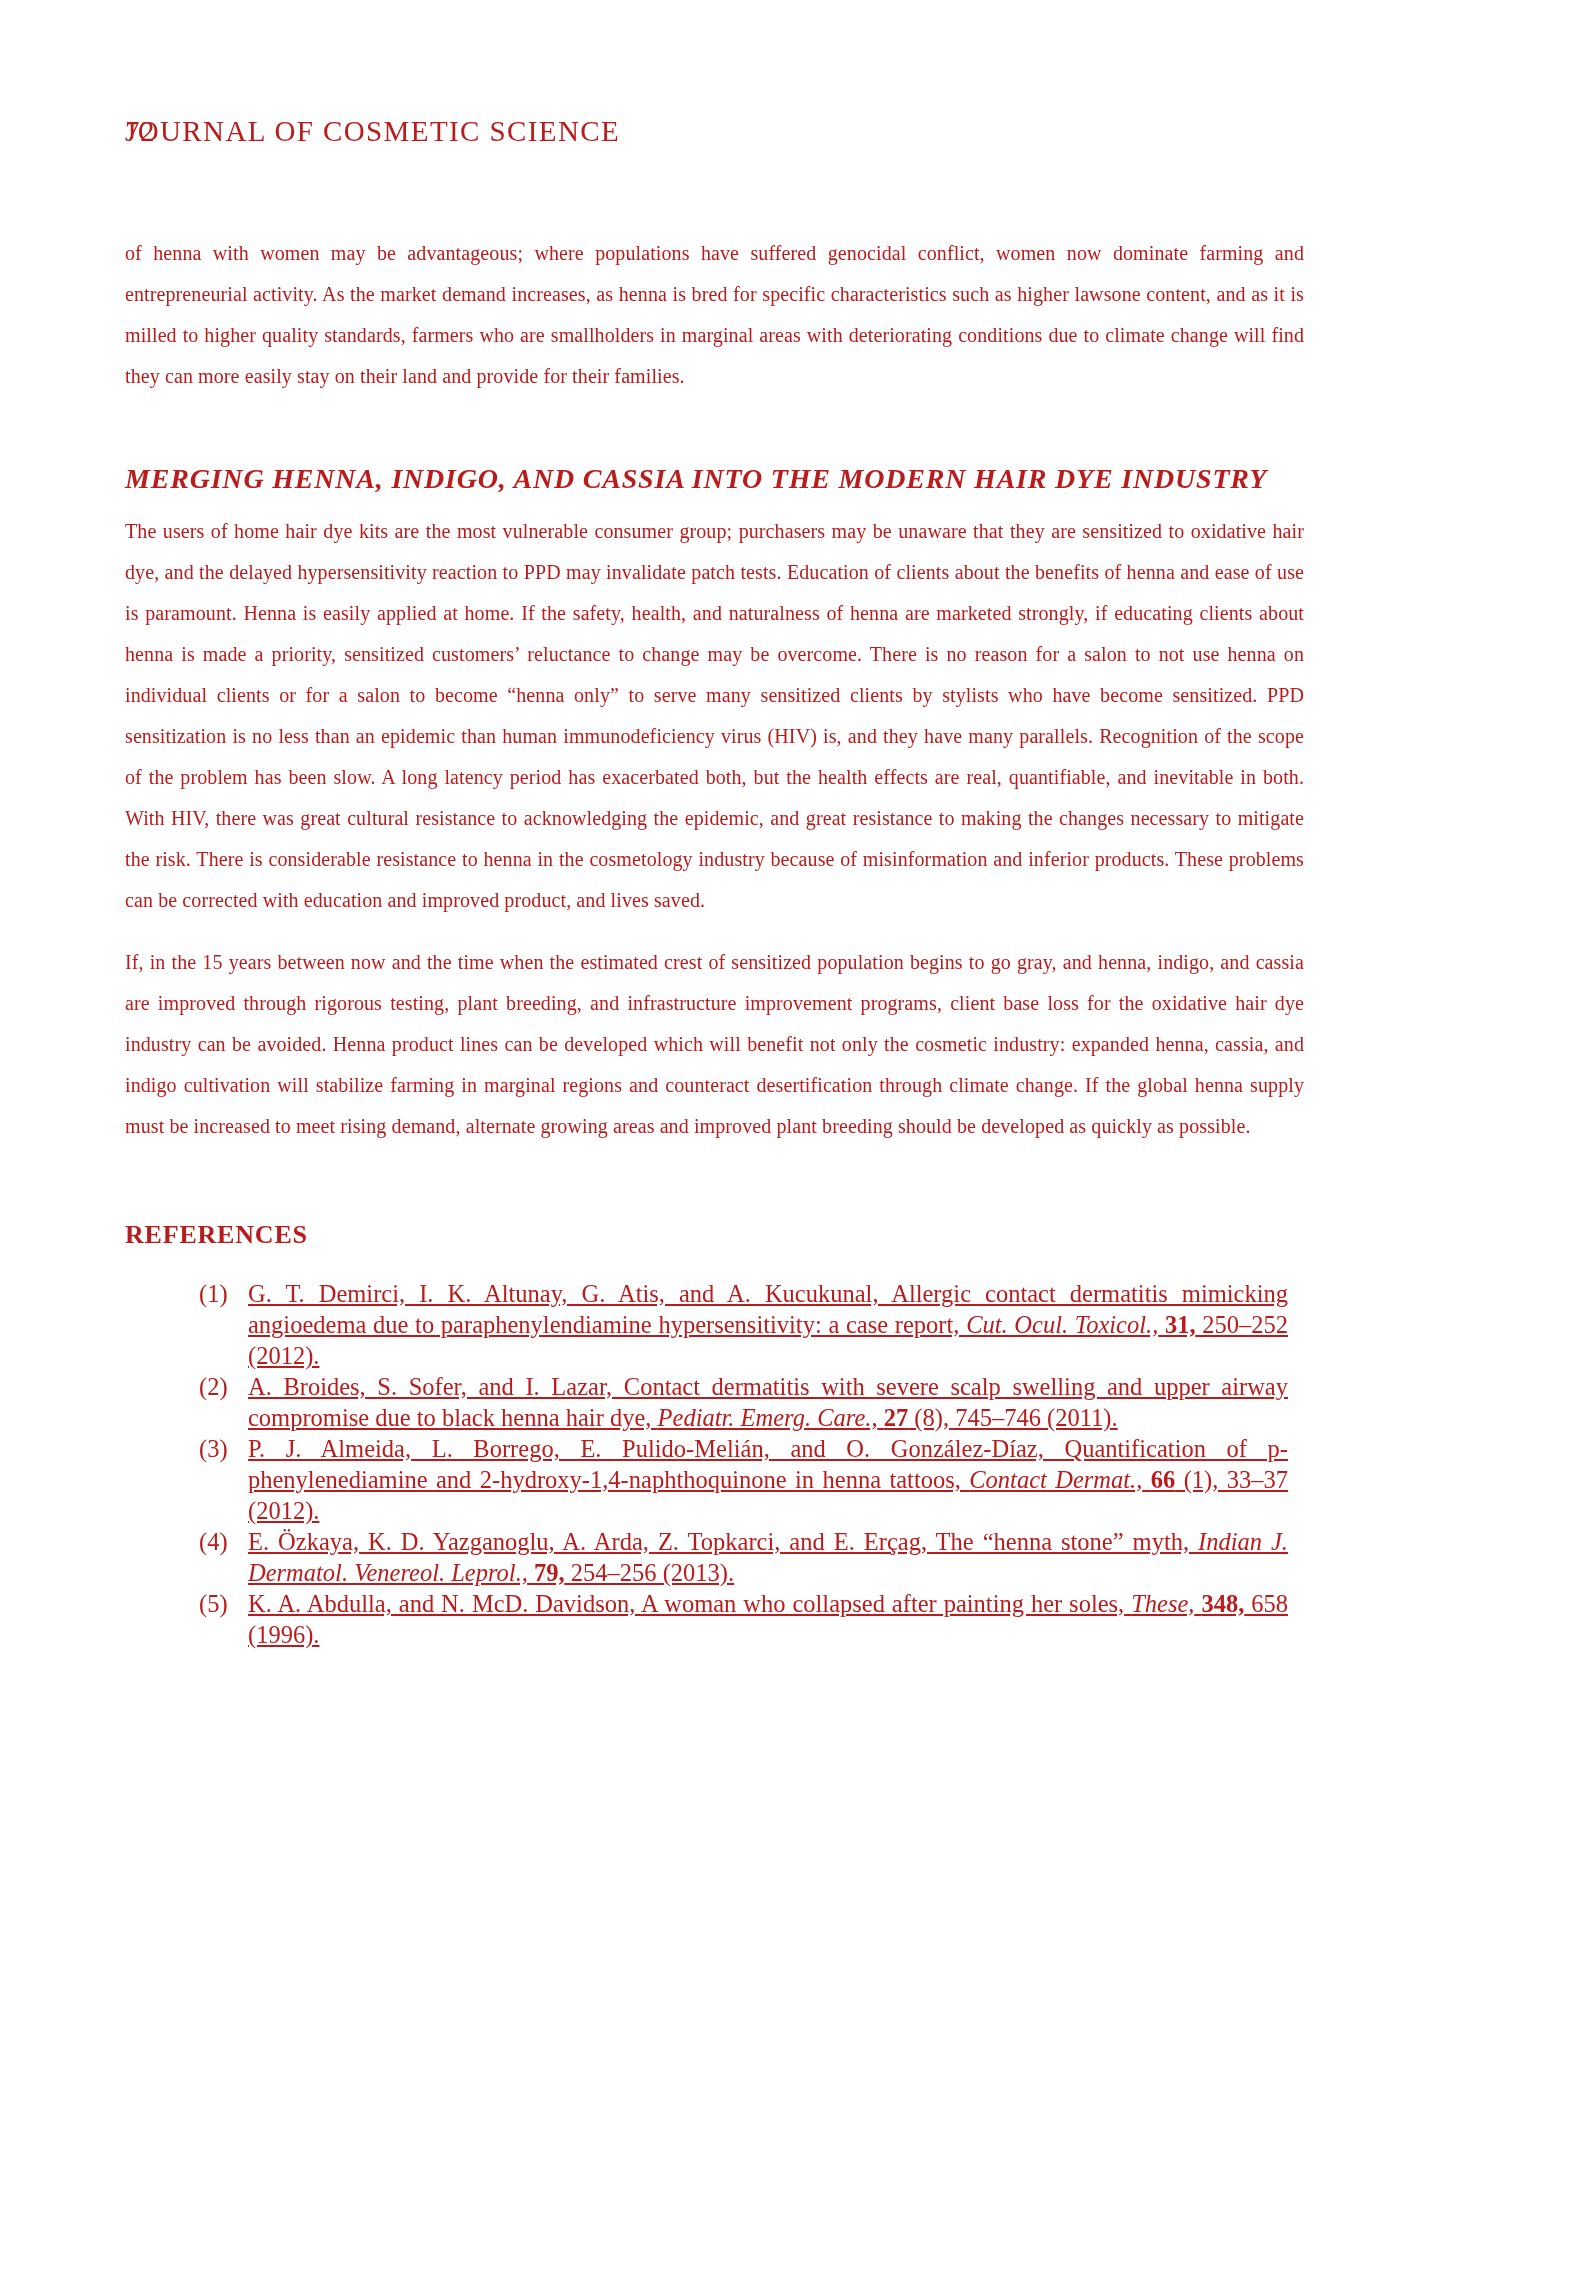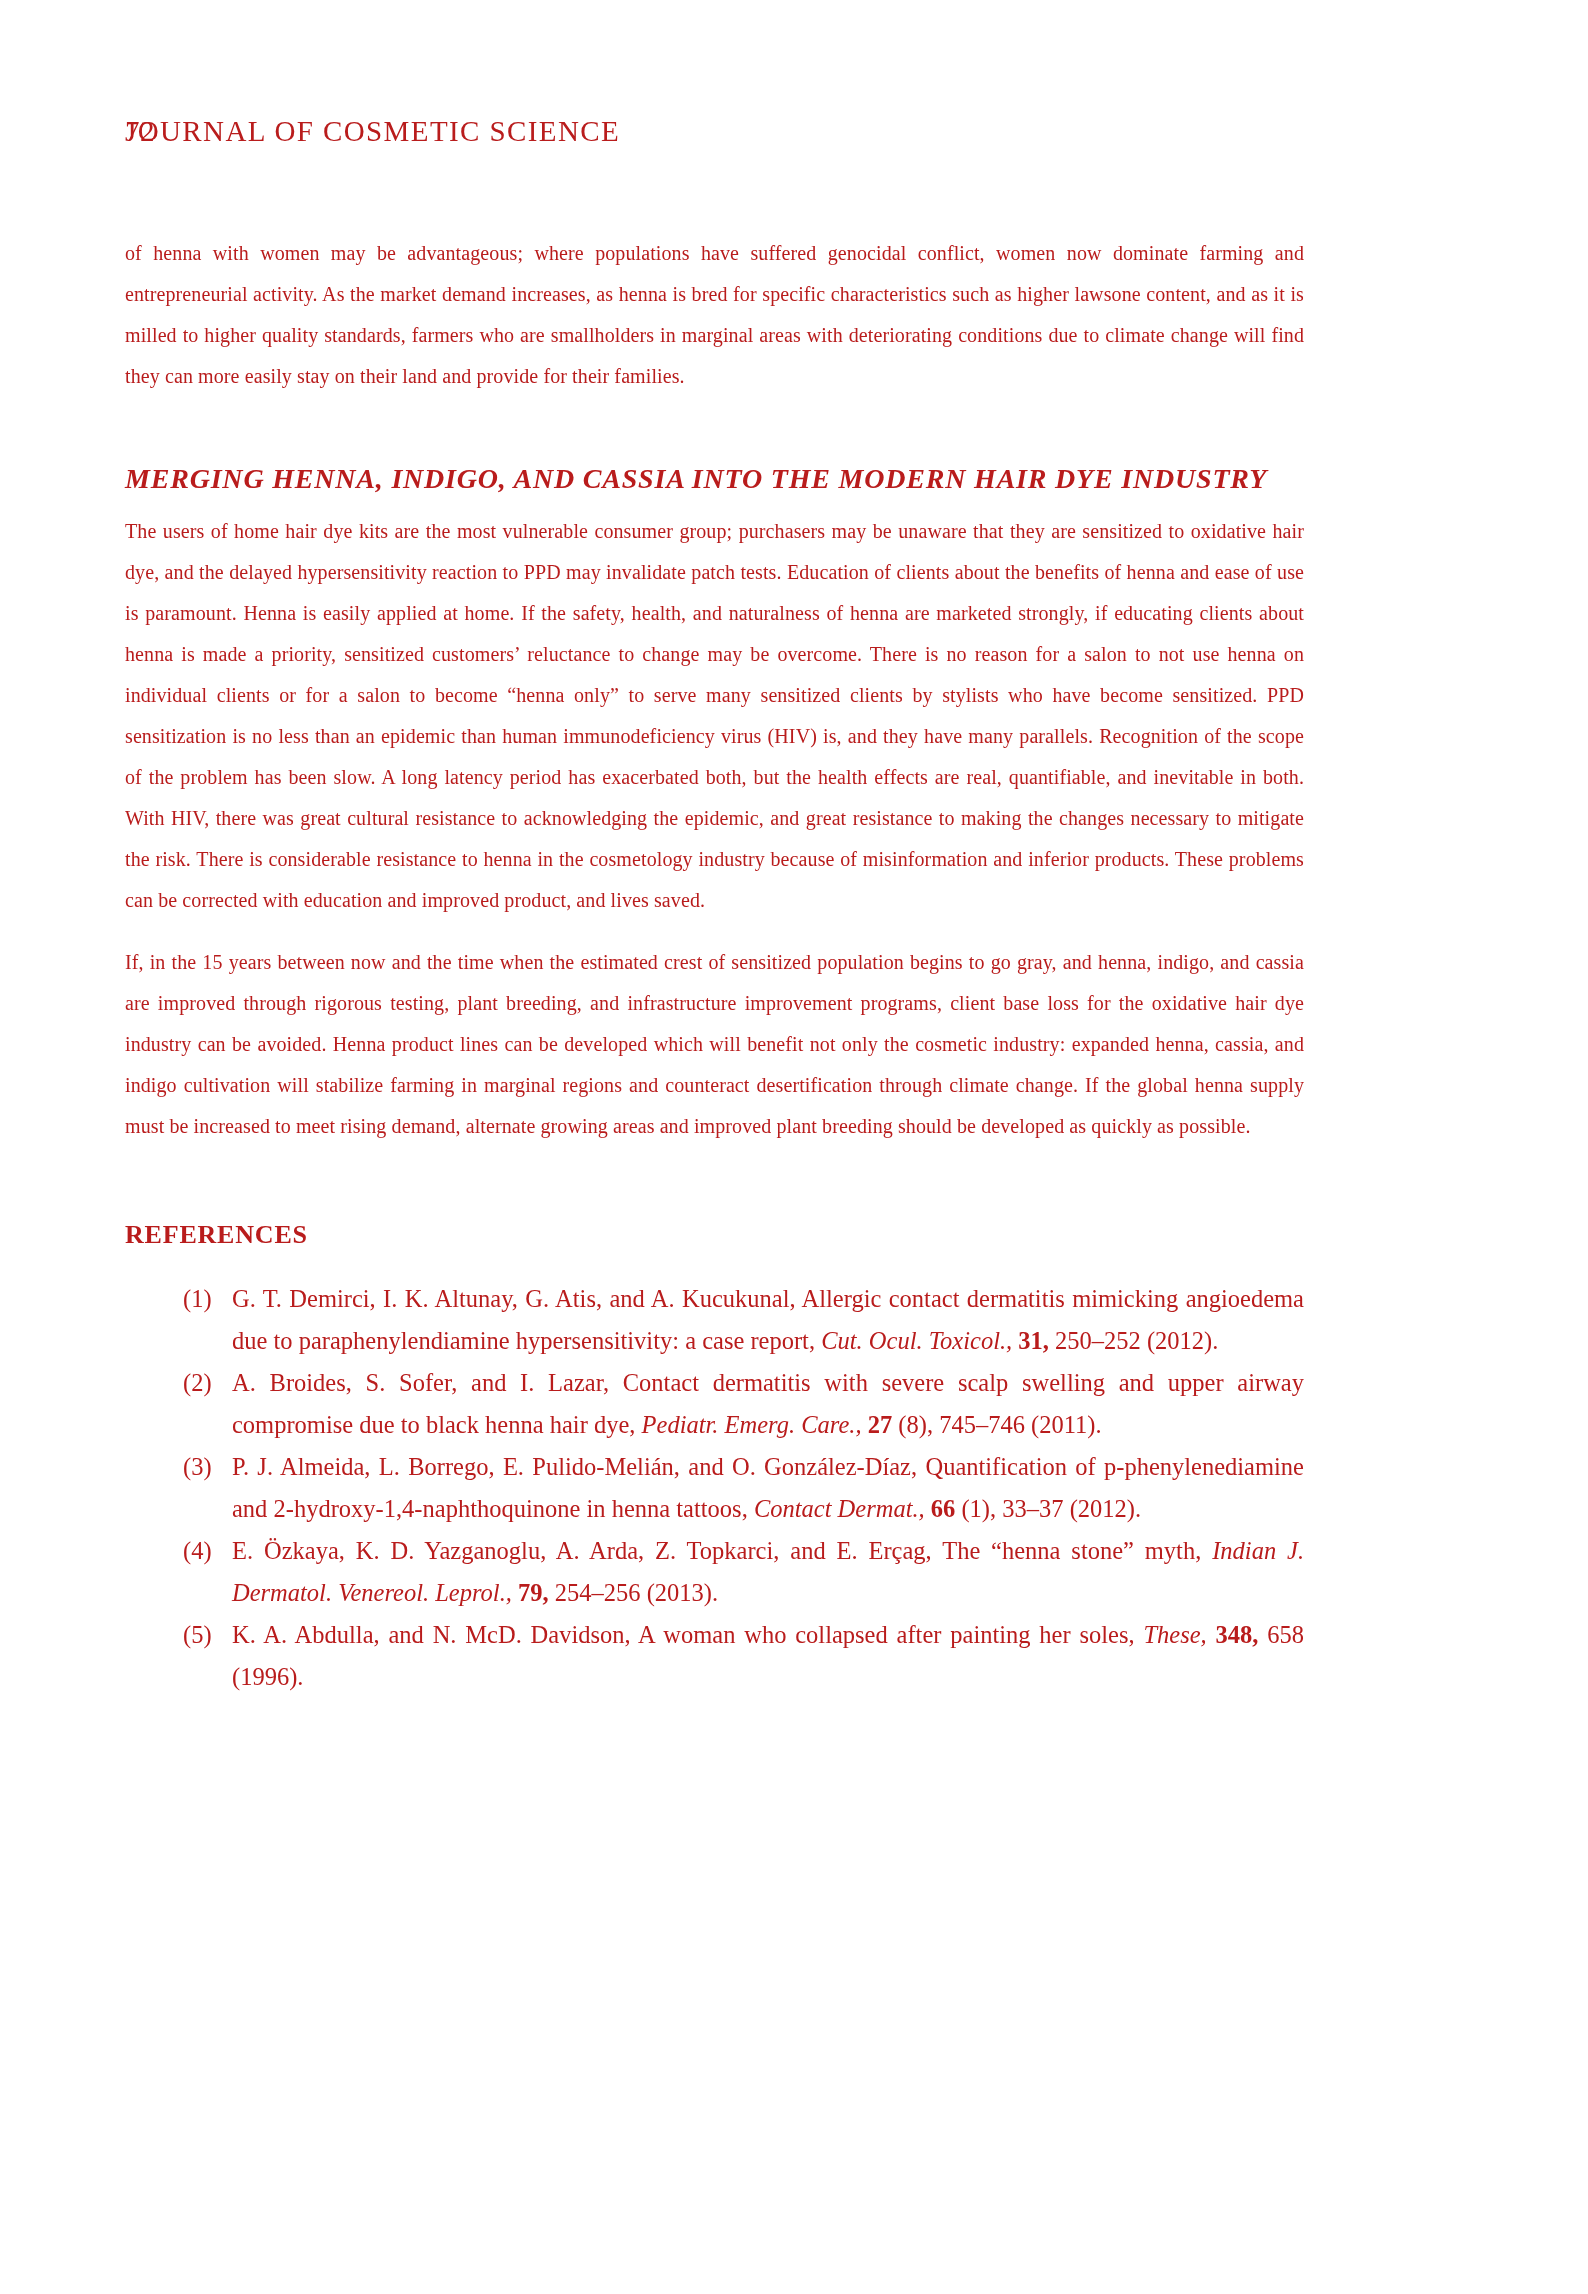--- a/index.html
+++ b/index.html
@@ -56,25 +56,26 @@
     margin-top: 73px;
   }
   .references-heading {
     font-size: 26px;
     font-weight: 700;
     letter-spacing: 0.8px;
     margin: 0 0 28px 0;
   }
   .references-list {
     list-style: none;
-    margin: 0;
+    margin: 16px;
     padding: 0 0 0 58px;
     font-size: 24.5px;
-    line-height: 42px;
+    line-height: 31px;
     text-align: justify;
+    text-decoration: underline;
   }
   .ref {
     padding-left: 49px;
     margin: 0;
   }
   .ref-num {
     display: inline-block;
     width: 49px;
     margin-left: -49px;
   }

